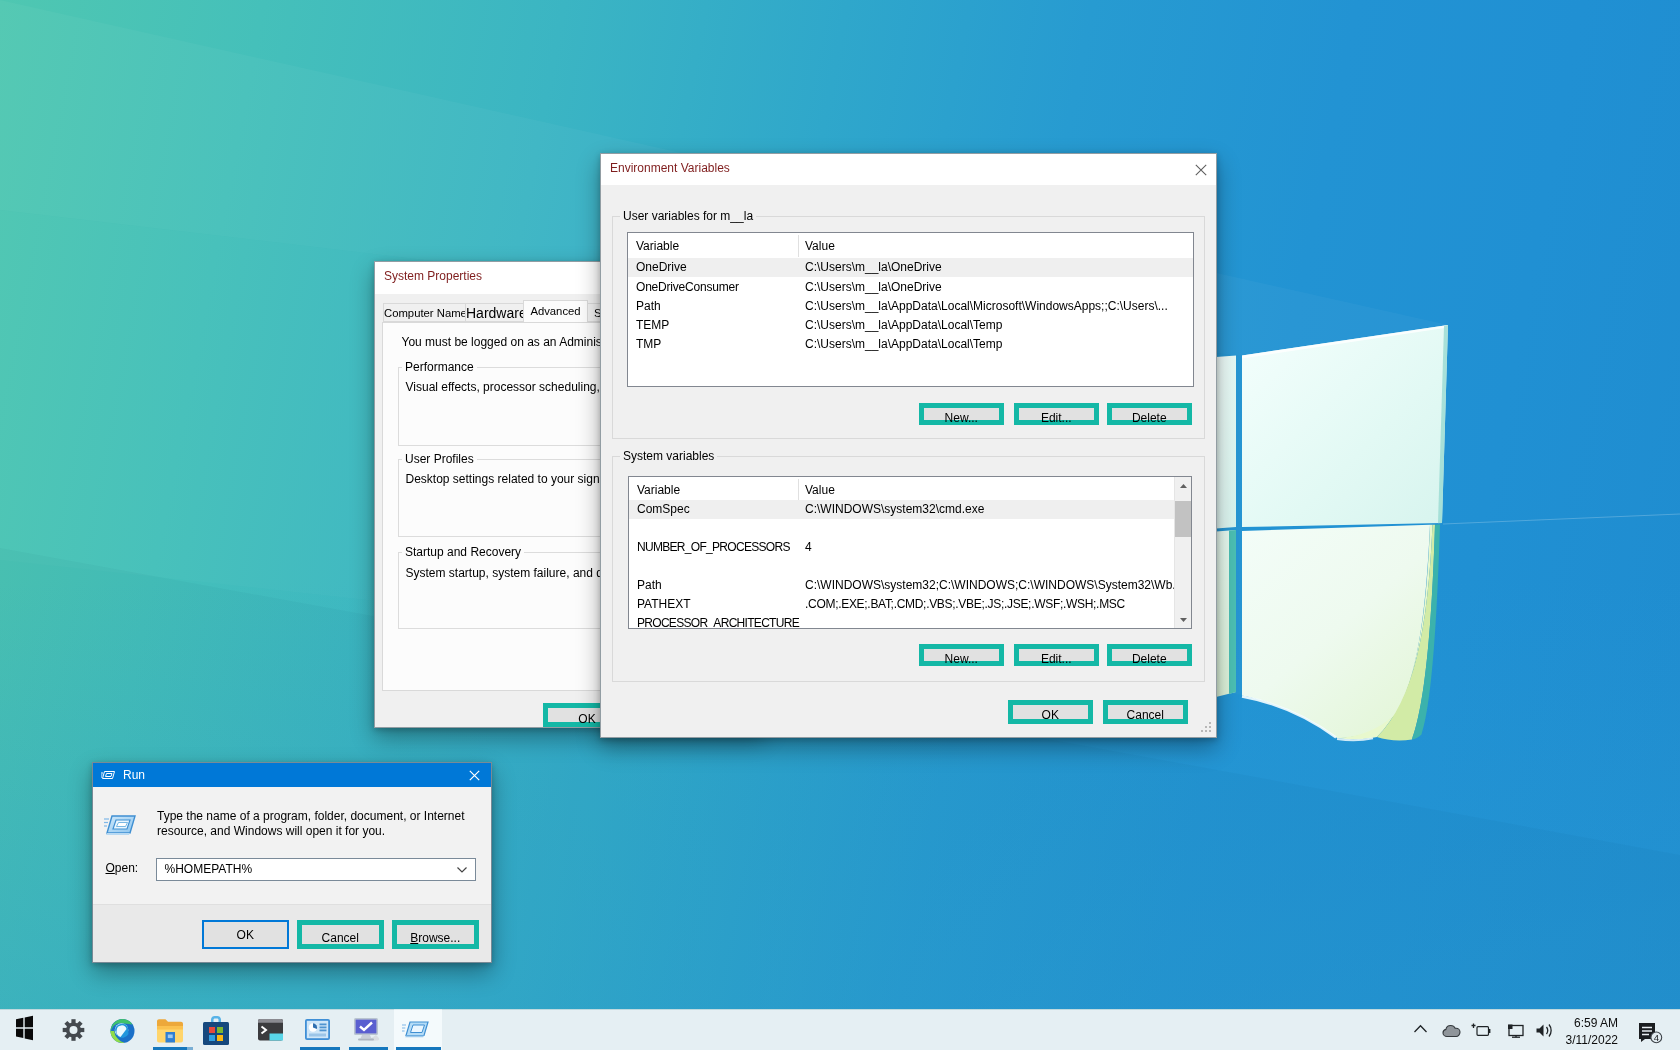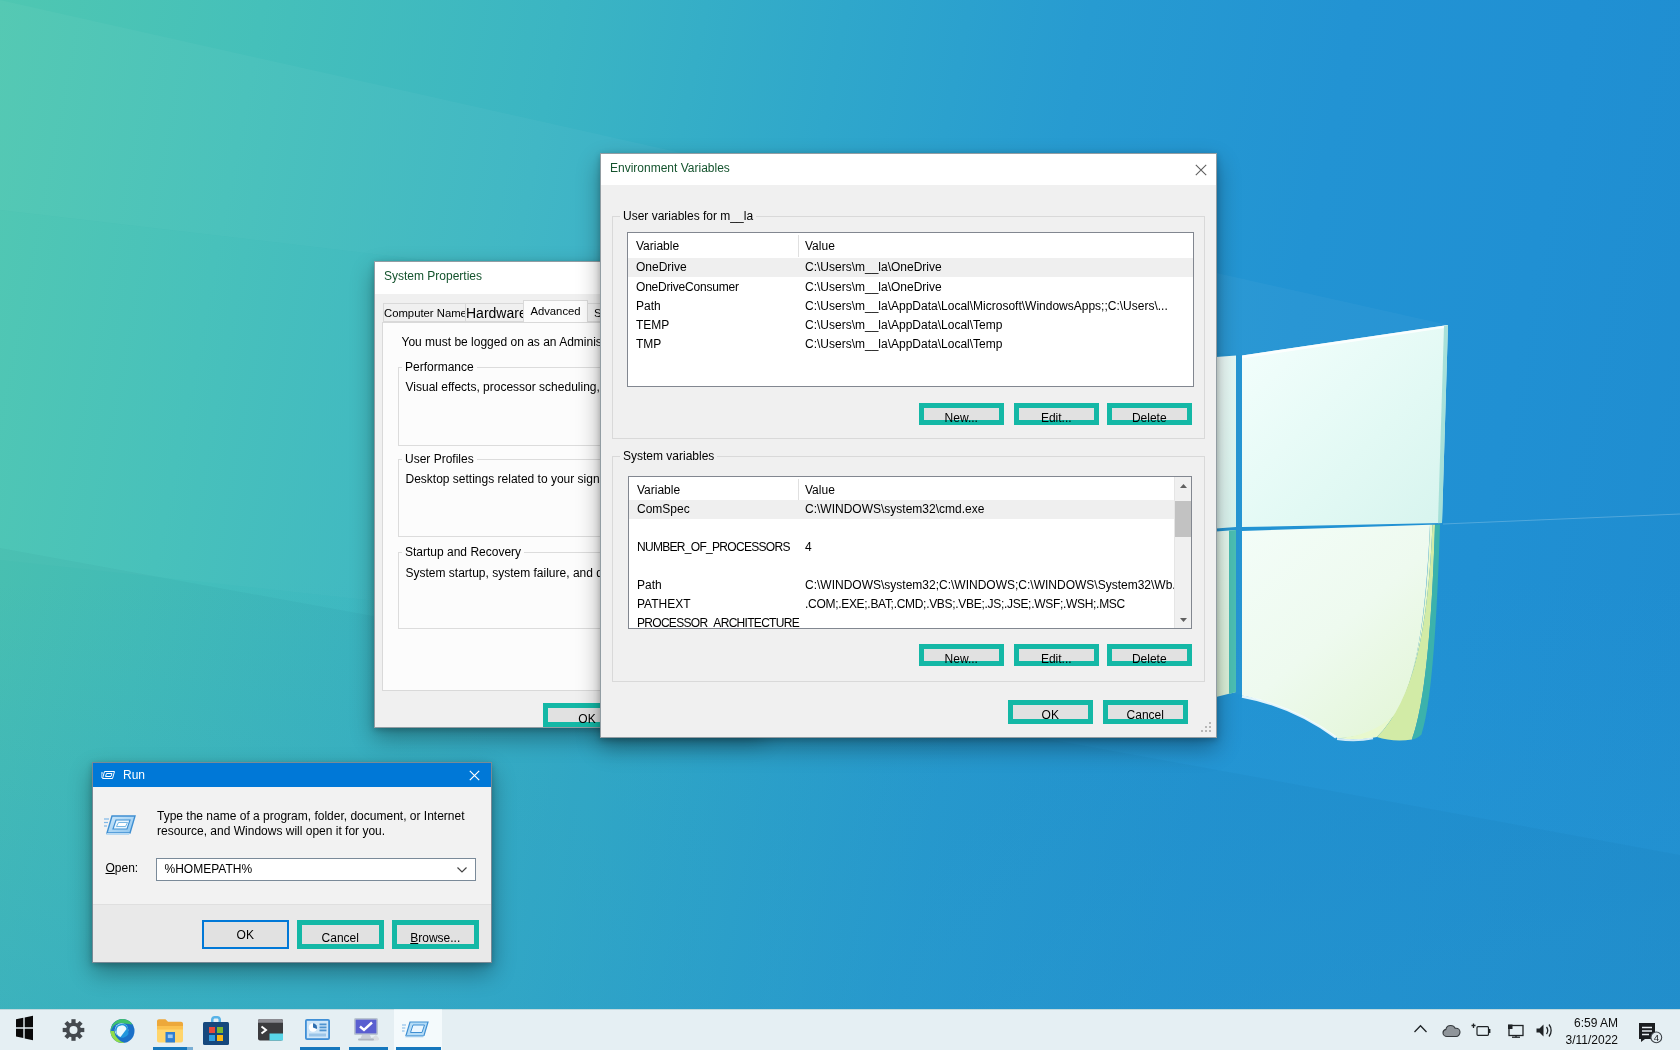--- a/index.html
+++ b/index.html
@@ -5,21 +5,21 @@
 * { margin:0; padding:0; box-sizing:border-box; }
 html,body { width:1680px; height:1050px; overflow:hidden; }
 body { position:relative; font-family:"Liberation Sans",sans-serif; font-size:12px; color:#000; }
 #wall { position:absolute; inset:0;
   background:linear-gradient(to bottom, rgba(45,160,212,0) 55%, rgba(45,160,212,0.35) 100%),
              linear-gradient(101deg,#4fc7b1 0%, #45c0ba 14%, #3bb5c3 30%, #2fa7cb 45%, #279bd1 58%, #2293d3 72%, #2090d3 84%, #1f8ccf 100%);
 }
 #wallsvg { position:absolute; left:0; top:0; }
 .dlg { position:absolute;  background:#f0f0f0; border:1px solid rgba(70,90,100,.55); box-shadow:0 10px 22px rgba(0,0,0,.33), 0 2px 6px rgba(0,0,0,.22); }
 .tbar { position:absolute; left:0; top:0; right:0; background:#fff; }
-.ttext { position:absolute; left:9px; top:7px; color:#14532d; }
+.ttext { position:absolute; left:9px; top:7px; color:#7f1d1d; }
 .gbox { position:absolute; border:1px solid #d9d9d9; }
 .glabel { position:absolute; background:#f0f0f0; padding:0 3px; }
 .lv { position:absolute; background:#fff; border:1px solid #828790; overflow:hidden; }
 .tight { letter-spacing:-0.7px; }
 .lvh { position:absolute; left:0; right:0; top:0; }
 .btn { position:absolute; background:#e1e1e1; border:5px solid #14b8a6; text-align:center; }
 .row { position:absolute; left:0; right:0; white-space:nowrap; overflow:hidden; }
 .c1 { position:absolute; left:8px; top:0; }
 .c2 { position:absolute; top:0; }
 </style>

